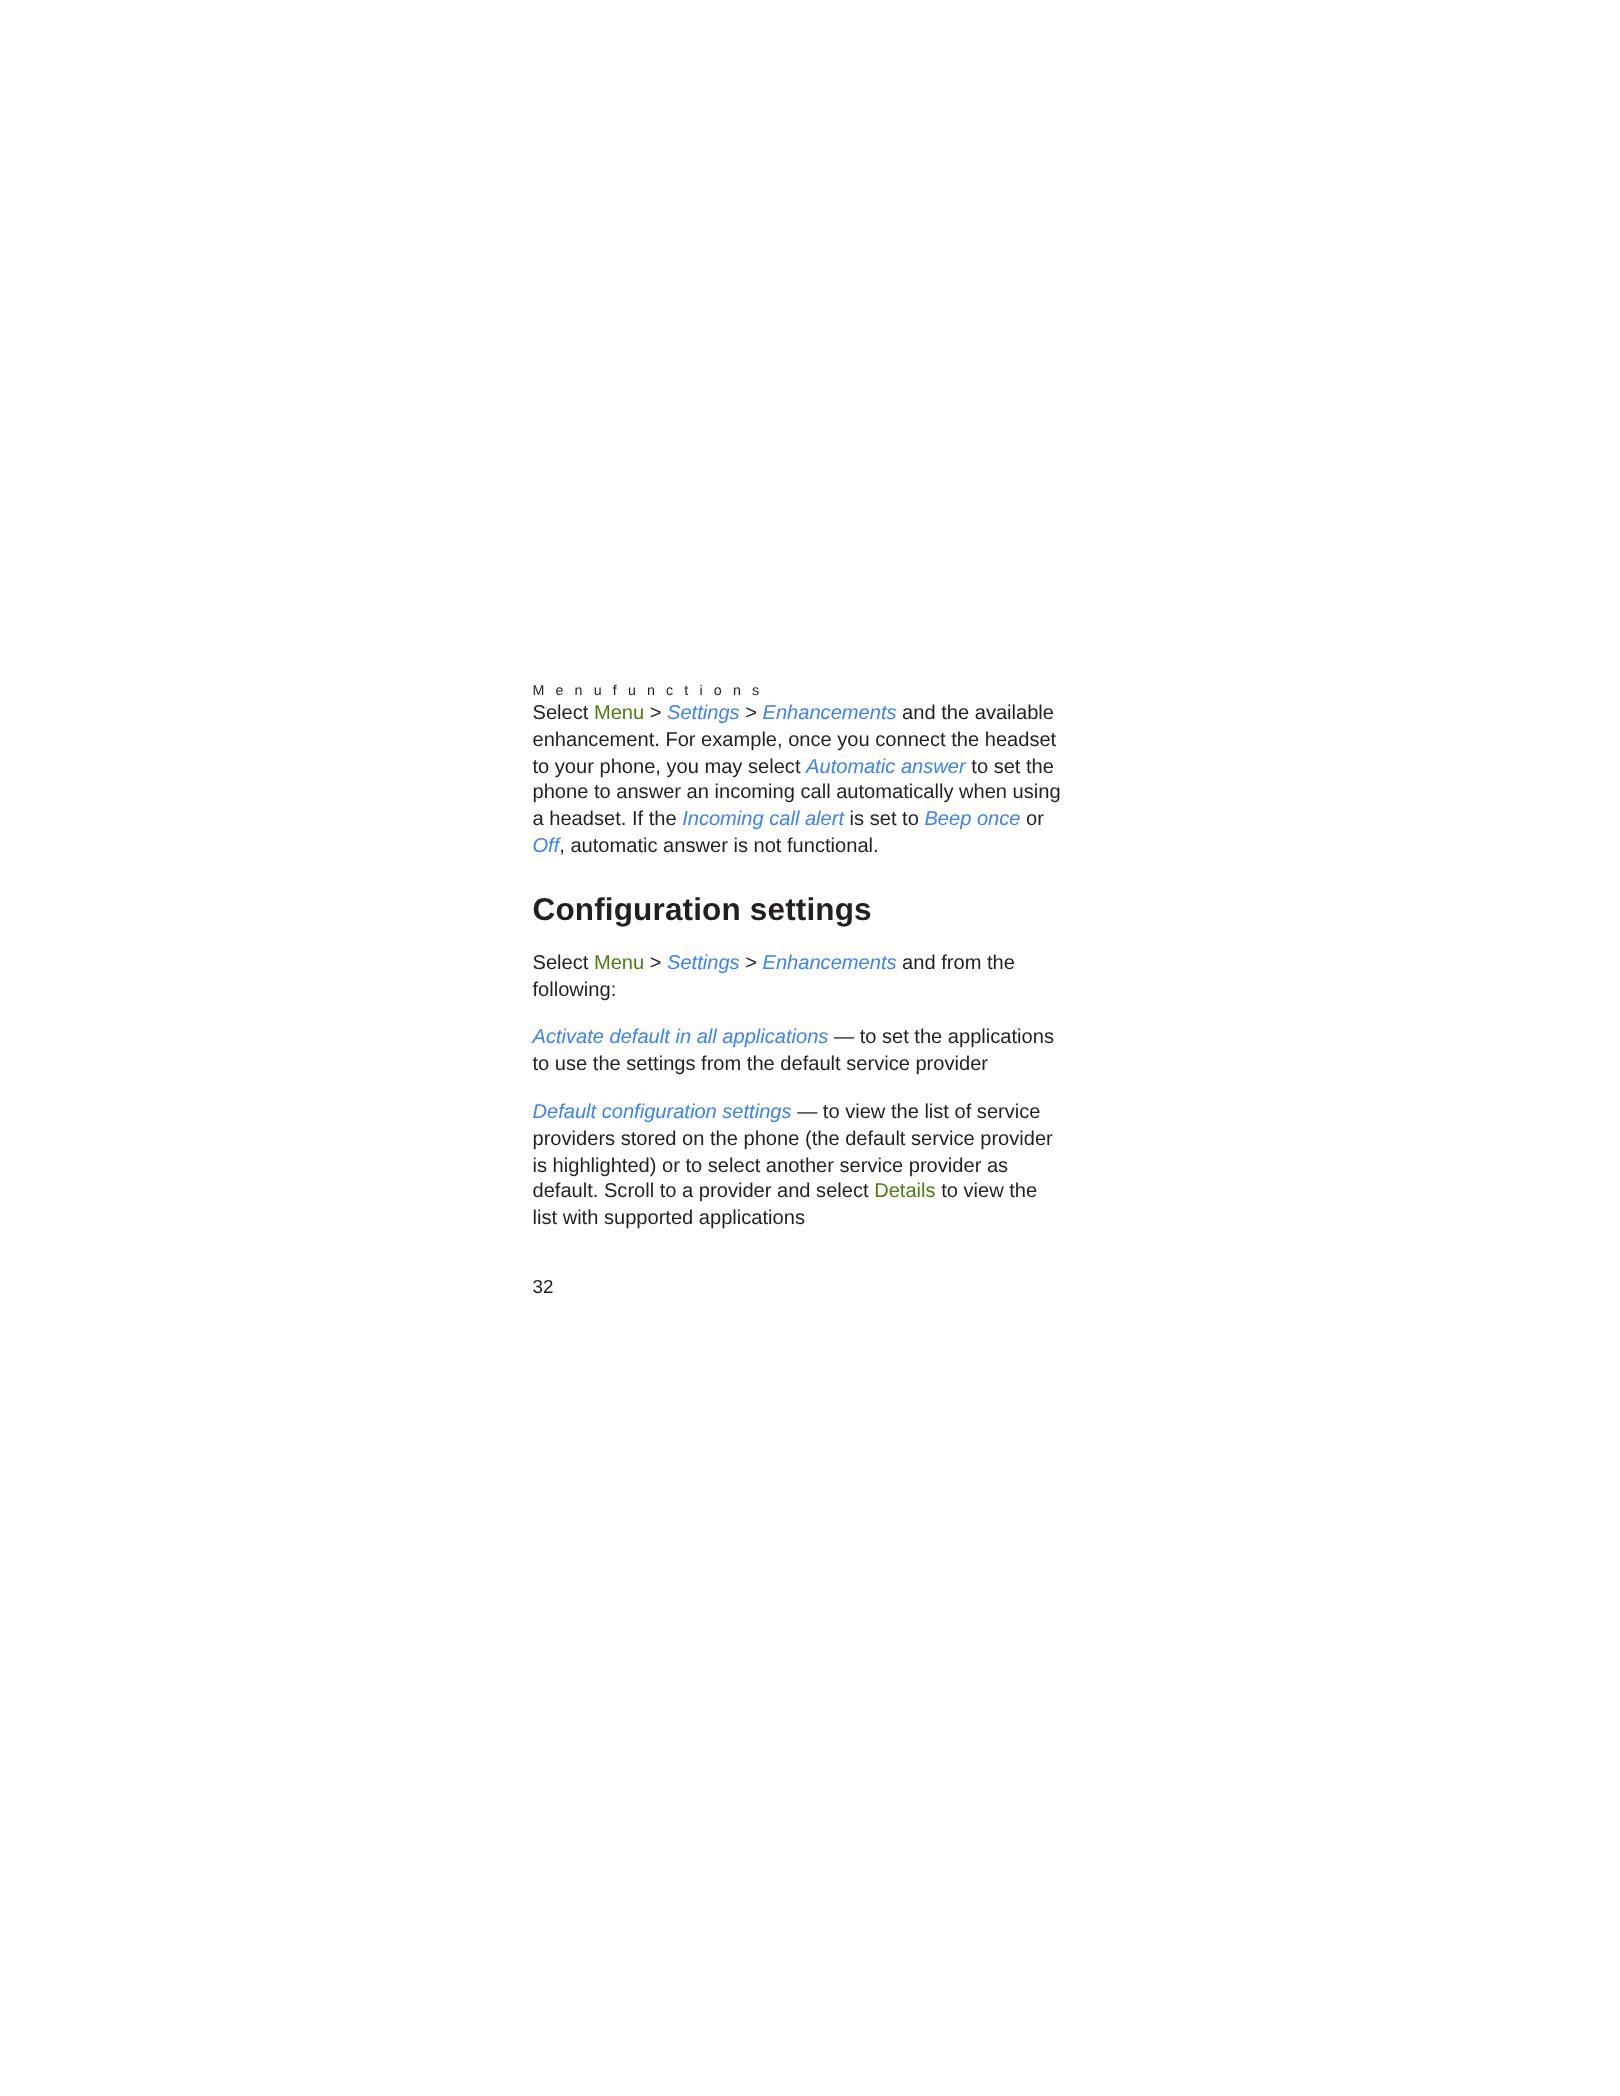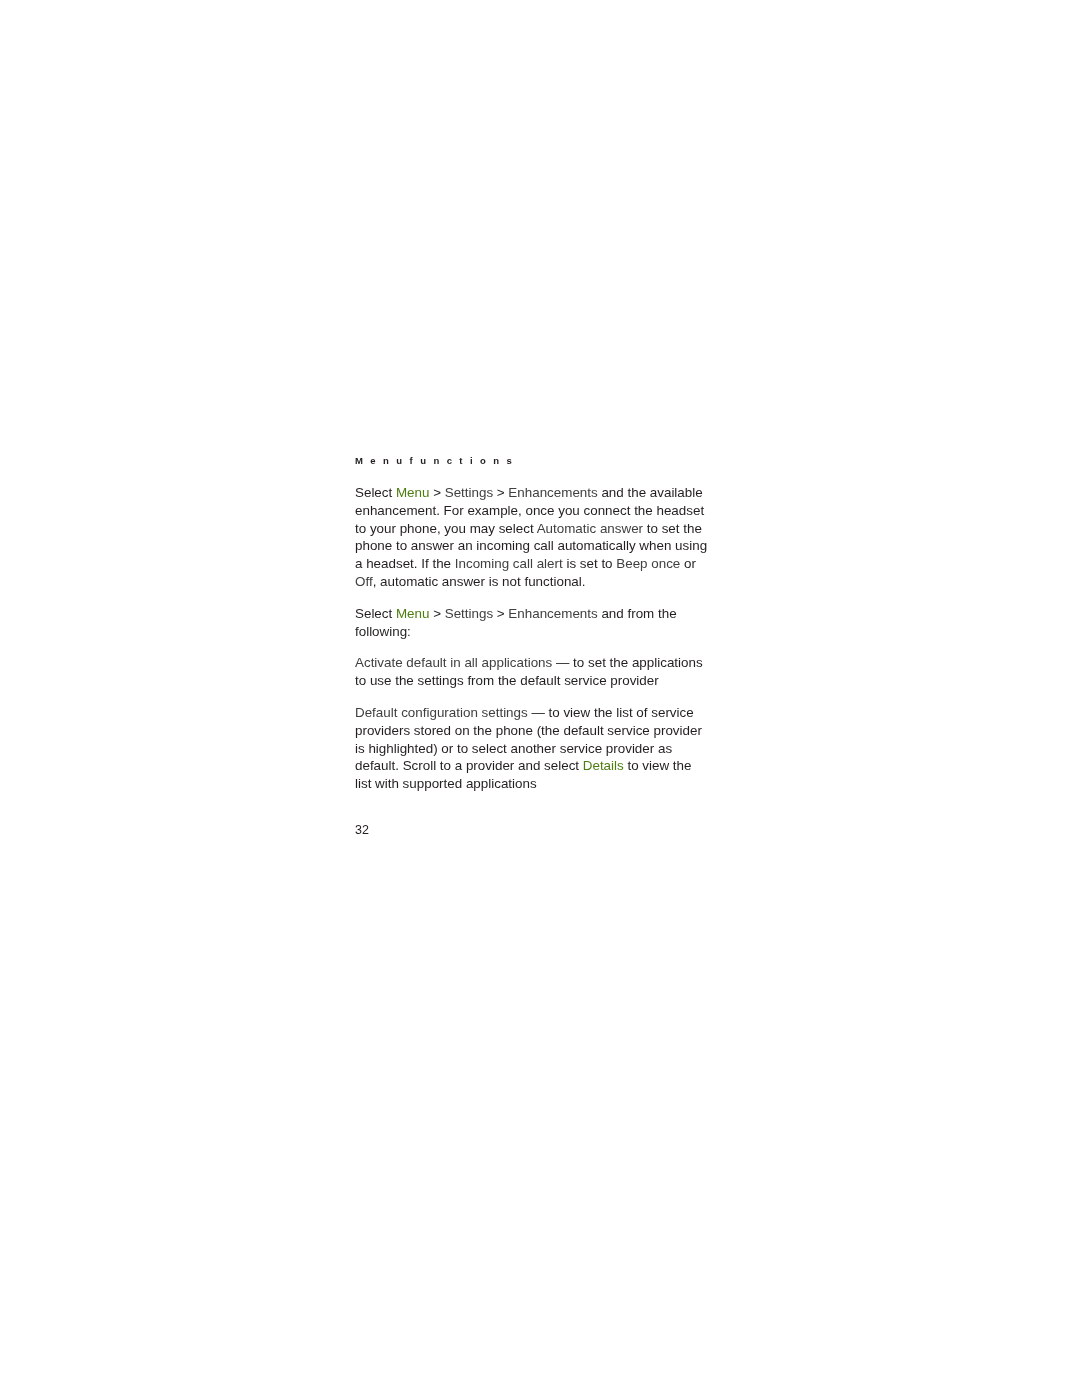--- a/index.html
+++ b/index.html
@@ -17,38 +17,38 @@
   }
   .page {
     position: absolute;
     left: 355px;
     top: 455px;
     width: 355px;
   }
   .running-head {
     font-size: 9.5px;
     letter-spacing: 2.4px;
-    font-weight: bold;
+    font-weight: normal;
     color: #231f20;
-    margin-bottom: 18px;
   }
   p {
     margin: 0 0 0 0;
     font-size: 13.4px;
     line-height: 17.8px;
     color: #231f20;
   }
   .block {
     margin-bottom: 14px;
   }
   .blue {
     color: #4d7c0f;
   }
   .blue-i {
-    color: #404040;
+    color: #3b82f6;
+    font-style: italic;
   }
   h2 {
     font-size: 21px;
     font-weight: bold;
     color: #231f20;
     margin: 22px 0 14px 0;
     letter-spacing: 0.1px;
   }
   .folio {
     font-size: 12.5px;
@@ -62,20 +62,21 @@
 <div class="page">
 
   <div class="running-head">M e n u   f u n c t i o n s</div>
 
   <div class="block">
     <p>
       <span>Select </span><span class="blue">Menu</span><span> &gt; </span><span class="blue-i">Settings</span><span> &gt; </span><span class="blue-i">Enhancements</span><span> and the available enhancement. For example, once you connect the headset to your phone, you may select </span><span class="blue-i">Automatic answer</span><span> to set the phone to answer an incoming call automatically when using a headset. If the </span><span class="blue-i">Incoming call alert</span><span> is set to </span><span class="blue-i">Beep once</span><span> or </span><span class="blue-i">Off</span><span>, automatic answer is not functional.</span>
     </p>
   </div>
 
+  <h2>Configuration settings</h2>
 
 
   <div class="block">
     <p>
       <span>Select </span><span class="blue">Menu</span><span> &gt; </span><span class="blue-i">Settings</span><span> &gt; </span><span class="blue-i">Enhancements</span><span> and from the following:</span>
     </p>
   </div>
 
   <div class="block">
     <p>

